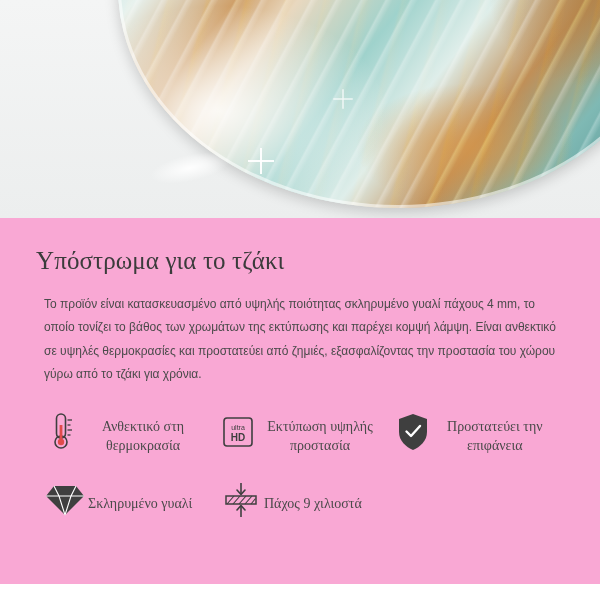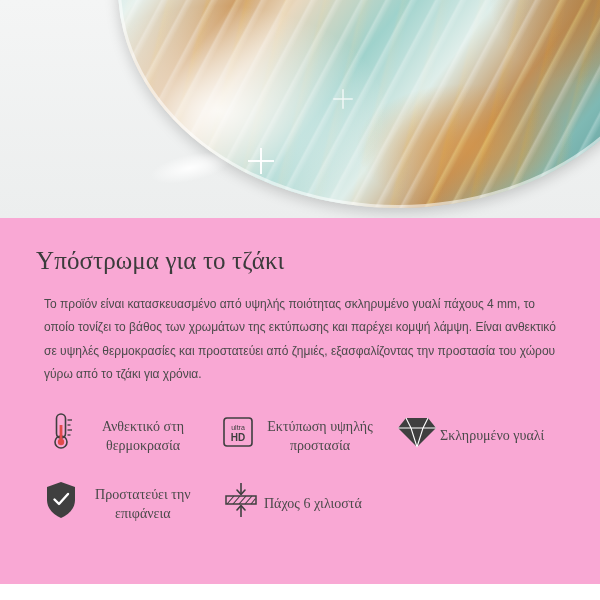--- a/index.html
+++ b/index.html
@@ -212,48 +212,48 @@
             <rect x="6" y="6" width="28" height="28" rx="3" fill="none" stroke="#3f3f3f" stroke-width="1.6"></rect>
             <text x="20" y="18" text-anchor="middle" font-family="Liberation Sans, sans-serif" font-size="7" fill="#3f3f3f">ultra</text>
             <text x="20" y="29" text-anchor="middle" font-family="Liberation Sans, sans-serif" font-size="10" font-weight="bold" fill="#3f3f3f">HD</text>
           </svg>
         </div>
         <div class="feature-label">Εκτύπωση υψηλής προστασία</div>
       </div>
 
       <div class="feature">
         <div class="feature-icon">
+          <svg width="36" height="42" viewBox="0 0 36 42">
+            <path d="M18 3 L32 8 V21 C32 30 25 36 18 39 C11 36 4 30 4 21 V8 Z" fill="#3f3f3f"></path>
+            <path d="M11.5 20.5 L16 25 L25 15" fill="none" stroke="#ffffff" stroke-width="2.4" stroke-linecap="round" stroke-linejoin="round"></path>
+          </svg>
+        </div>
+        <div class="feature-label">Προστατεύει την επιφάνεια</div>
+      </div>
+
+      <div class="feature">
+        <div class="feature-icon">
           <svg width="42" height="38" viewBox="0 0 42 38">
             <path d="M10 5 H32 L40 15 L21 34 L2 15 Z" fill="#3f3f3f"></path>
             <path d="M2 15 H40 M10 5 L15 15 L21 34 M32 5 L27 15 L21 34" fill="none" stroke="#ffffff" stroke-width="1.1"></path>
           </svg>
         </div>
         <div class="feature-label">Σκληρυμένο γυαλί</div>
-      </div>
-
-      <div class="feature">
-        <div class="feature-icon">
-          <svg width="36" height="42" viewBox="0 0 36 42">
-            <path d="M18 3 L32 8 V21 C32 30 25 36 18 39 C11 36 4 30 4 21 V8 Z" fill="#3f3f3f"></path>
-            <path d="M11.5 20.5 L16 25 L25 15" fill="none" stroke="#ffffff" stroke-width="2.4" stroke-linecap="round" stroke-linejoin="round"></path>
-          </svg>
-        </div>
-        <div class="feature-label">Προστατεύει την επιφάνεια</div>
       </div>
 
 
       <div class="feature">
         <div class="feature-icon">
           <svg width="42" height="40" viewBox="0 0 42 40">
             <line x1="21" y1="3" x2="21" y2="13" stroke="#3f3f3f" stroke-width="1.6"></line>
             <path d="M17 10 L21 14.5 L25 10" fill="none" stroke="#3f3f3f" stroke-width="1.6" stroke-linecap="round" stroke-linejoin="round"></path>
             <rect x="6" y="16" width="30" height="8" fill="none" stroke="#3f3f3f" stroke-width="1.5"></rect>
             <path d="M7 24 L14 16 M13 24 L20 16 M19 24 L26 16 M25 24 L32 16 M31 24 L35.5 18.5" stroke="#3f3f3f" stroke-width="1.1"></path>
             <line x1="21" y1="37" x2="21" y2="27" stroke="#3f3f3f" stroke-width="1.6"></line>
             <path d="M17 30 L21 25.5 L25 30" fill="none" stroke="#3f3f3f" stroke-width="1.6" stroke-linecap="round" stroke-linejoin="round"></path>
           </svg>
         </div>
-        <div class="feature-label">Πάχος 6 χιλιοστά</div>
+        <div class="feature-label">Πάχος 9 χιλιοστά</div>
       </div>
 
     </div>
   </div>
 </div>
 
 </body></html>

